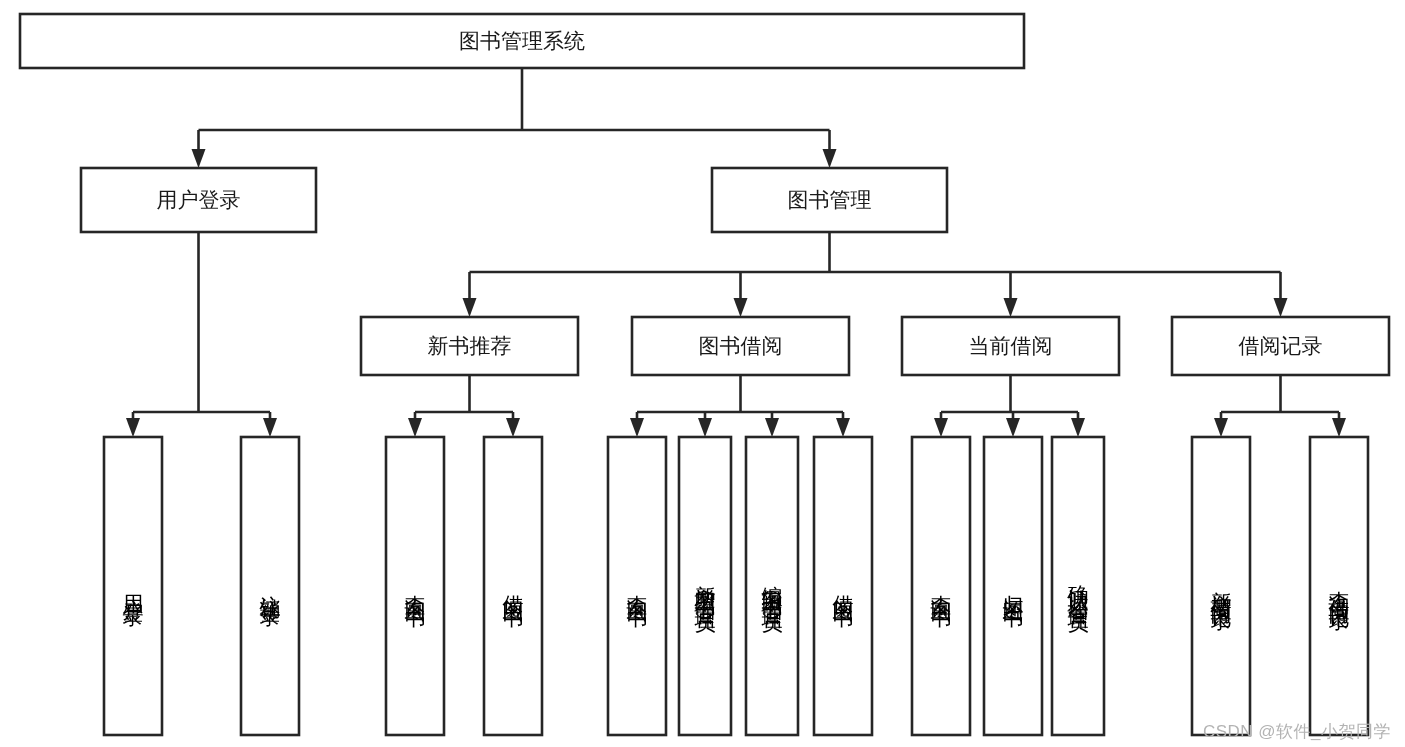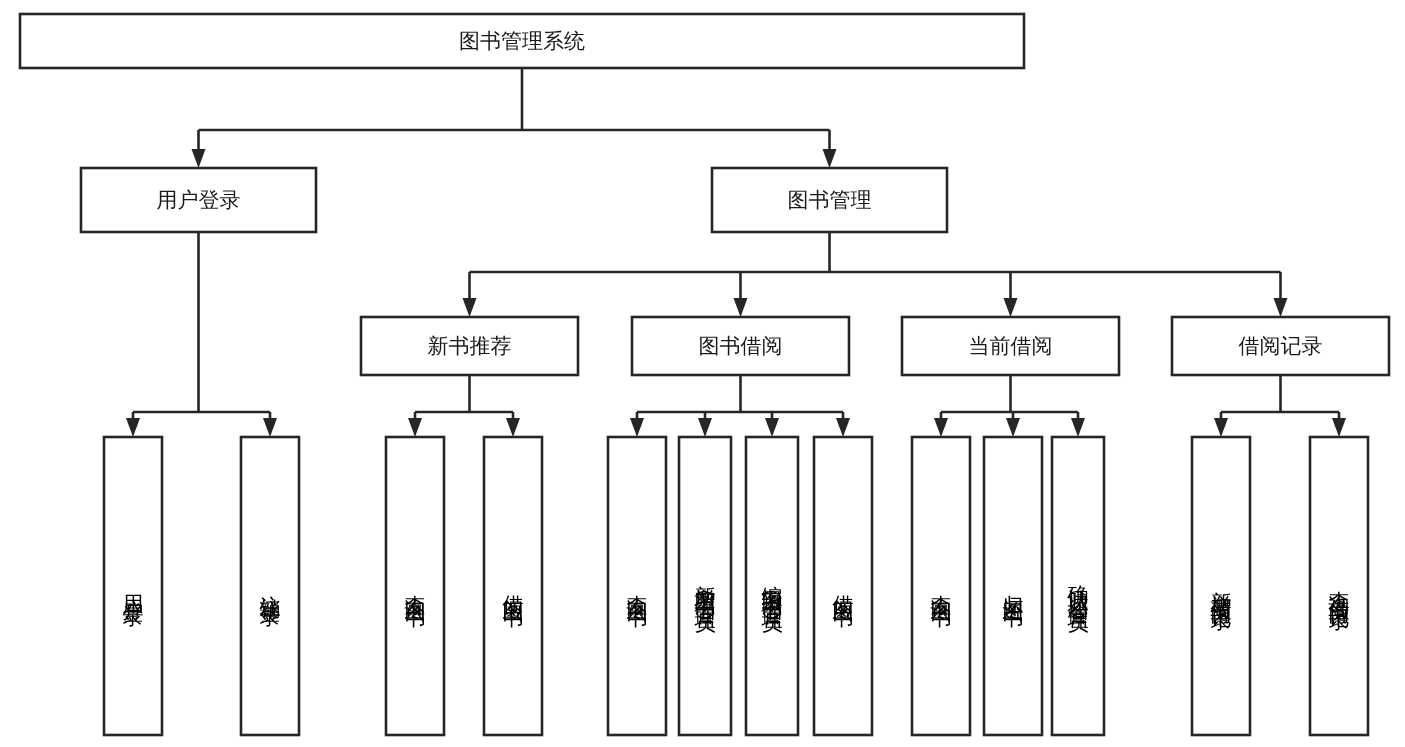--- a/index.html
+++ b/index.html
@@ -230,13 +230,14 @@
             </div></foreignObject>
         </g>
         <g>
           <rect x="1310" y="437" width="58" height="298" class="node-rect"></rect>
           <foreignObject x="1310" y="437" width="58" height="298"><div xmlns="http://www.w3.org/1999/xhtml" style="width: 58px; height: 298px; display: flex; align-items: center; justify-content: center;">
               <span class="node-label-v">查询借阅记录</span>
             </div></foreignObject>
         </g>
       </g>
   </svg>
+  <div class="watermark">CSDN @软件_小贺同学</div>
 </div>
 
 </body></html>

